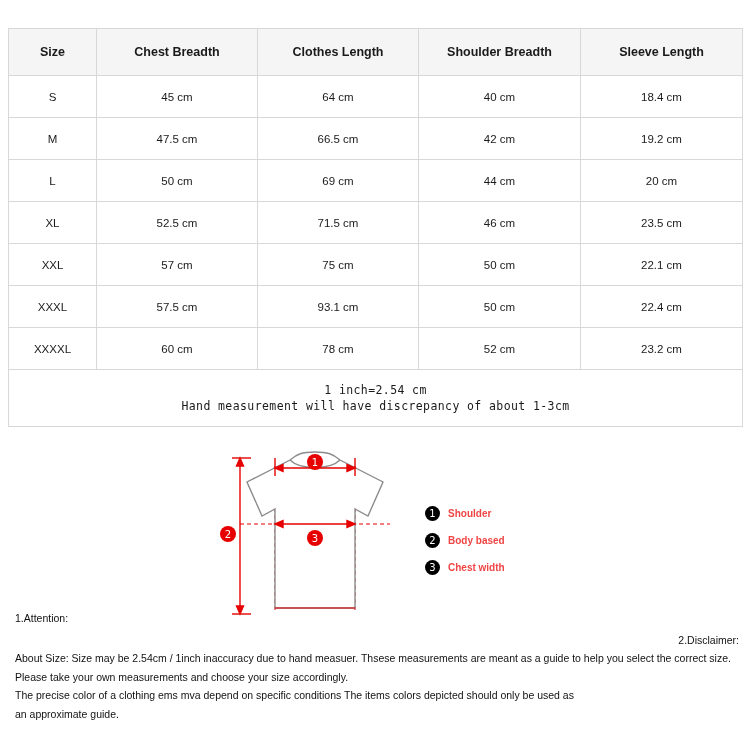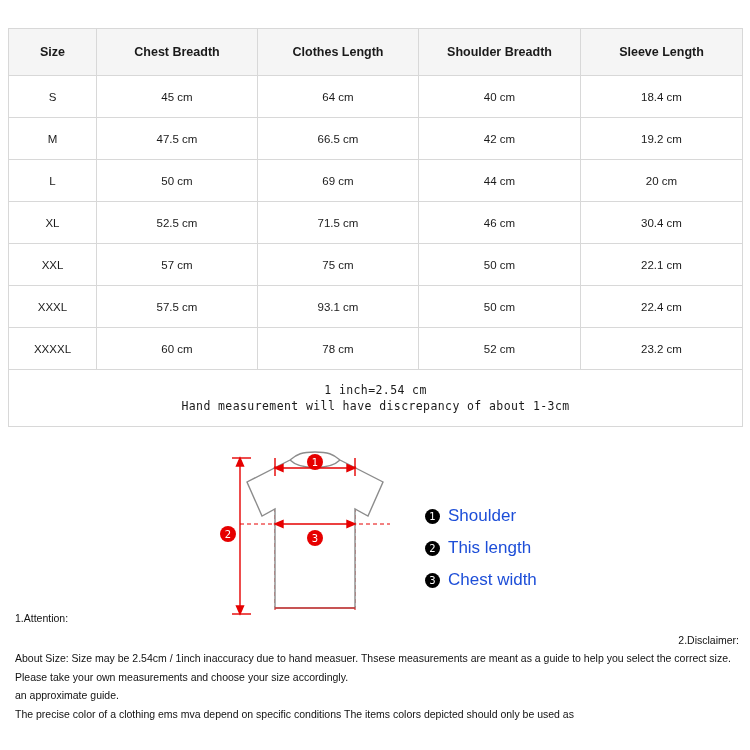--- a/index.html
+++ b/index.html
@@ -97,22 +97,23 @@
     background: #000000;
     color: #ffffff;
     font-size: 10px;
     line-height: 15px;
     text-align: center;
     margin-right: 8px;
     flex: 0 0 auto;
     font-family: "DejaVu Sans", sans-serif;
   }
   .legend-label {
-    font-size: 17px;
-    color: #1d4ed8;
+    font-size: 10px;
+    color: #ef4444;
+    font-weight: bold;
   }
 
   
   .notes {
     position: absolute;
     left: 12px;
     top: 608px;
     width: 730px;
     font-size: 10.5px;
     line-height: 15.5px;
@@ -169,21 +170,21 @@
           <td>50 cm</td>
           <td>69 cm</td>
           <td>44 cm</td>
           <td>20 cm</td>
         </tr>
         <tr>
           <td>XL</td>
           <td>52.5 cm</td>
           <td>71.5 cm</td>
           <td>46 cm</td>
-          <td>30.4 cm</td>
+          <td>23.5 cm</td>
         </tr>
         <tr>
           <td>XXL</td>
           <td>57 cm</td>
           <td>75 cm</td>
           <td>50 cm</td>
           <td>22.1 cm</td>
         </tr>
         <tr>
           <td>XXXL</td>
@@ -261,31 +262,31 @@
       </g>
     </svg>
 
     <div class="legend">
       <div class="legend-row">
         <span class="legend-bullet">1</span>
         <span class="legend-label">Shoulder</span>
       </div>
       <div class="legend-row">
         <span class="legend-bullet">2</span>
-        <span class="legend-label">This length</span>
+        <span class="legend-label">Body based</span>
       </div>
       <div class="legend-row">
         <span class="legend-bullet">3</span>
         <span class="legend-label">Chest width</span>
       </div>
     </div>
   </div>
 
   <div class="notes">
     <p>1.Attention:</p>
     <p class="head">2.Disclaimer:</p>
     <p>About Size: Size may be 2.54cm / 1inch inaccuracy due to hand measuer. Thsese measurements are meant as a guide to help you select the correct size.</p>
     <p>Please take your own measurements and choose your size accordingly.</p>
+    <p>The precise color of a clothing ems mva depend on specific conditions The items colors depicted should only be used as</p>
     <p>an approximate guide.</p>
-    <p>The precise color of a clothing ems mva depend on specific conditions The items colors depicted should only be used as</p>
   </div>
 
 </div>
 
 </body></html>

